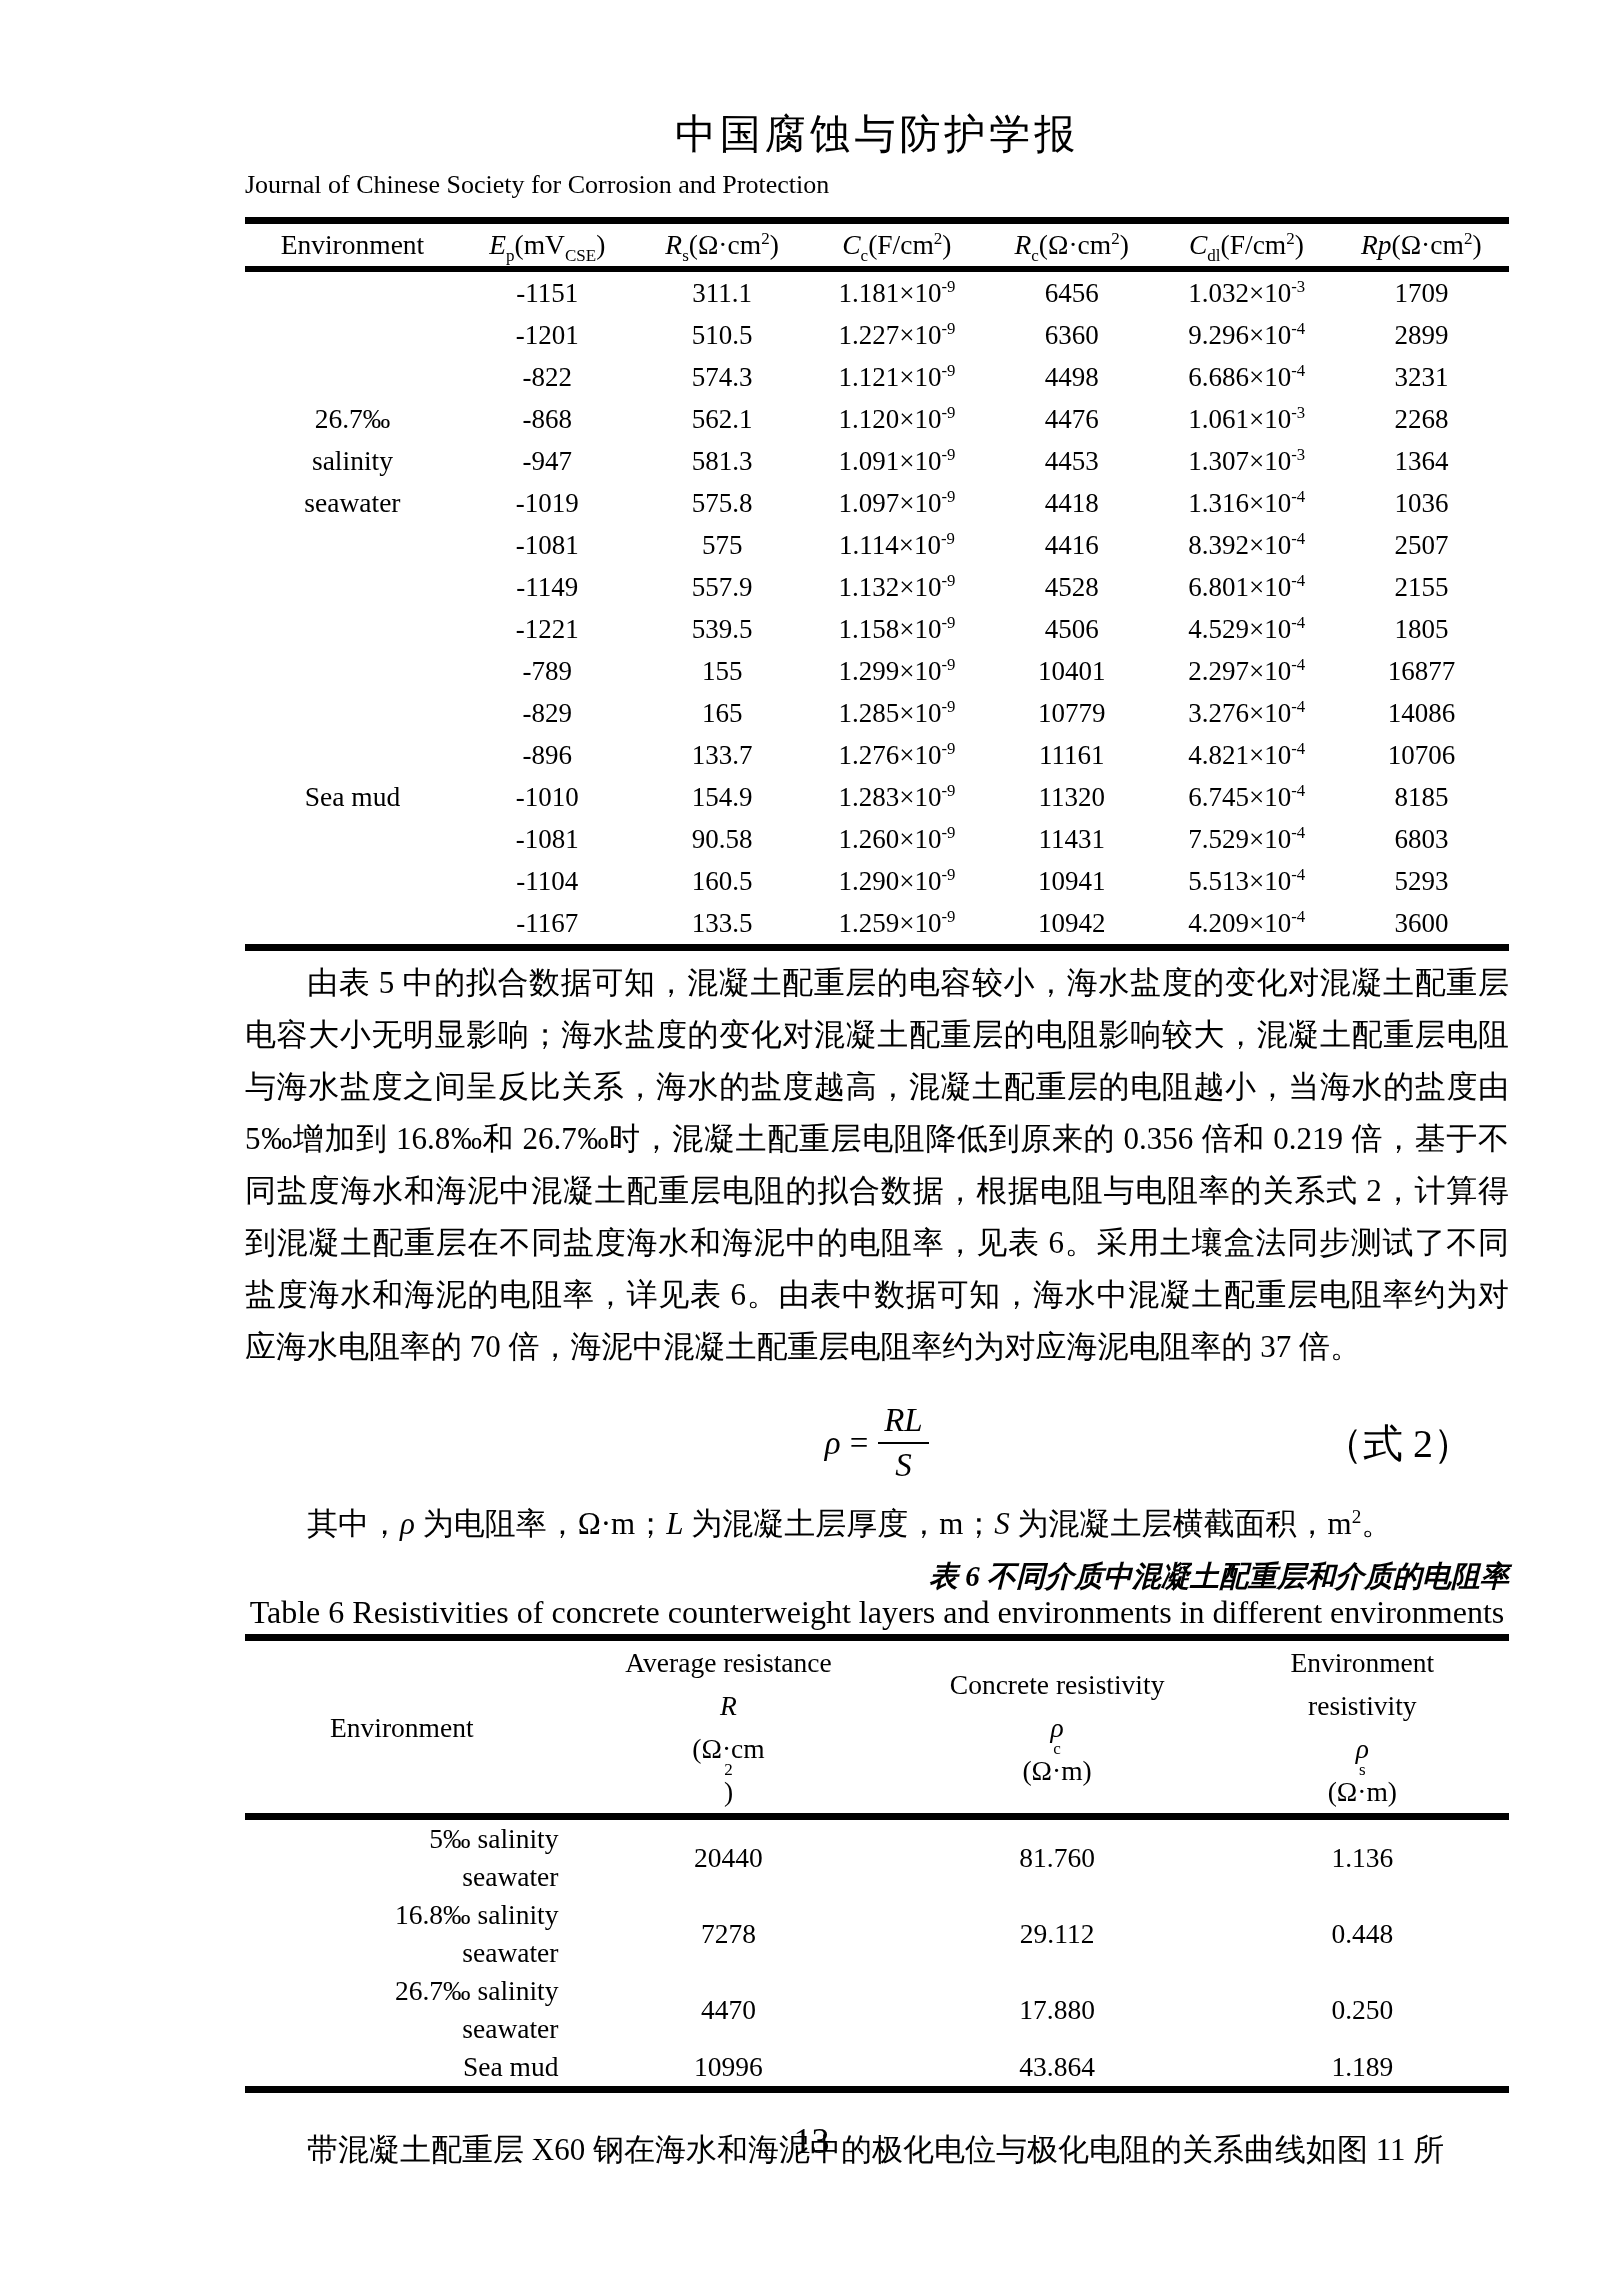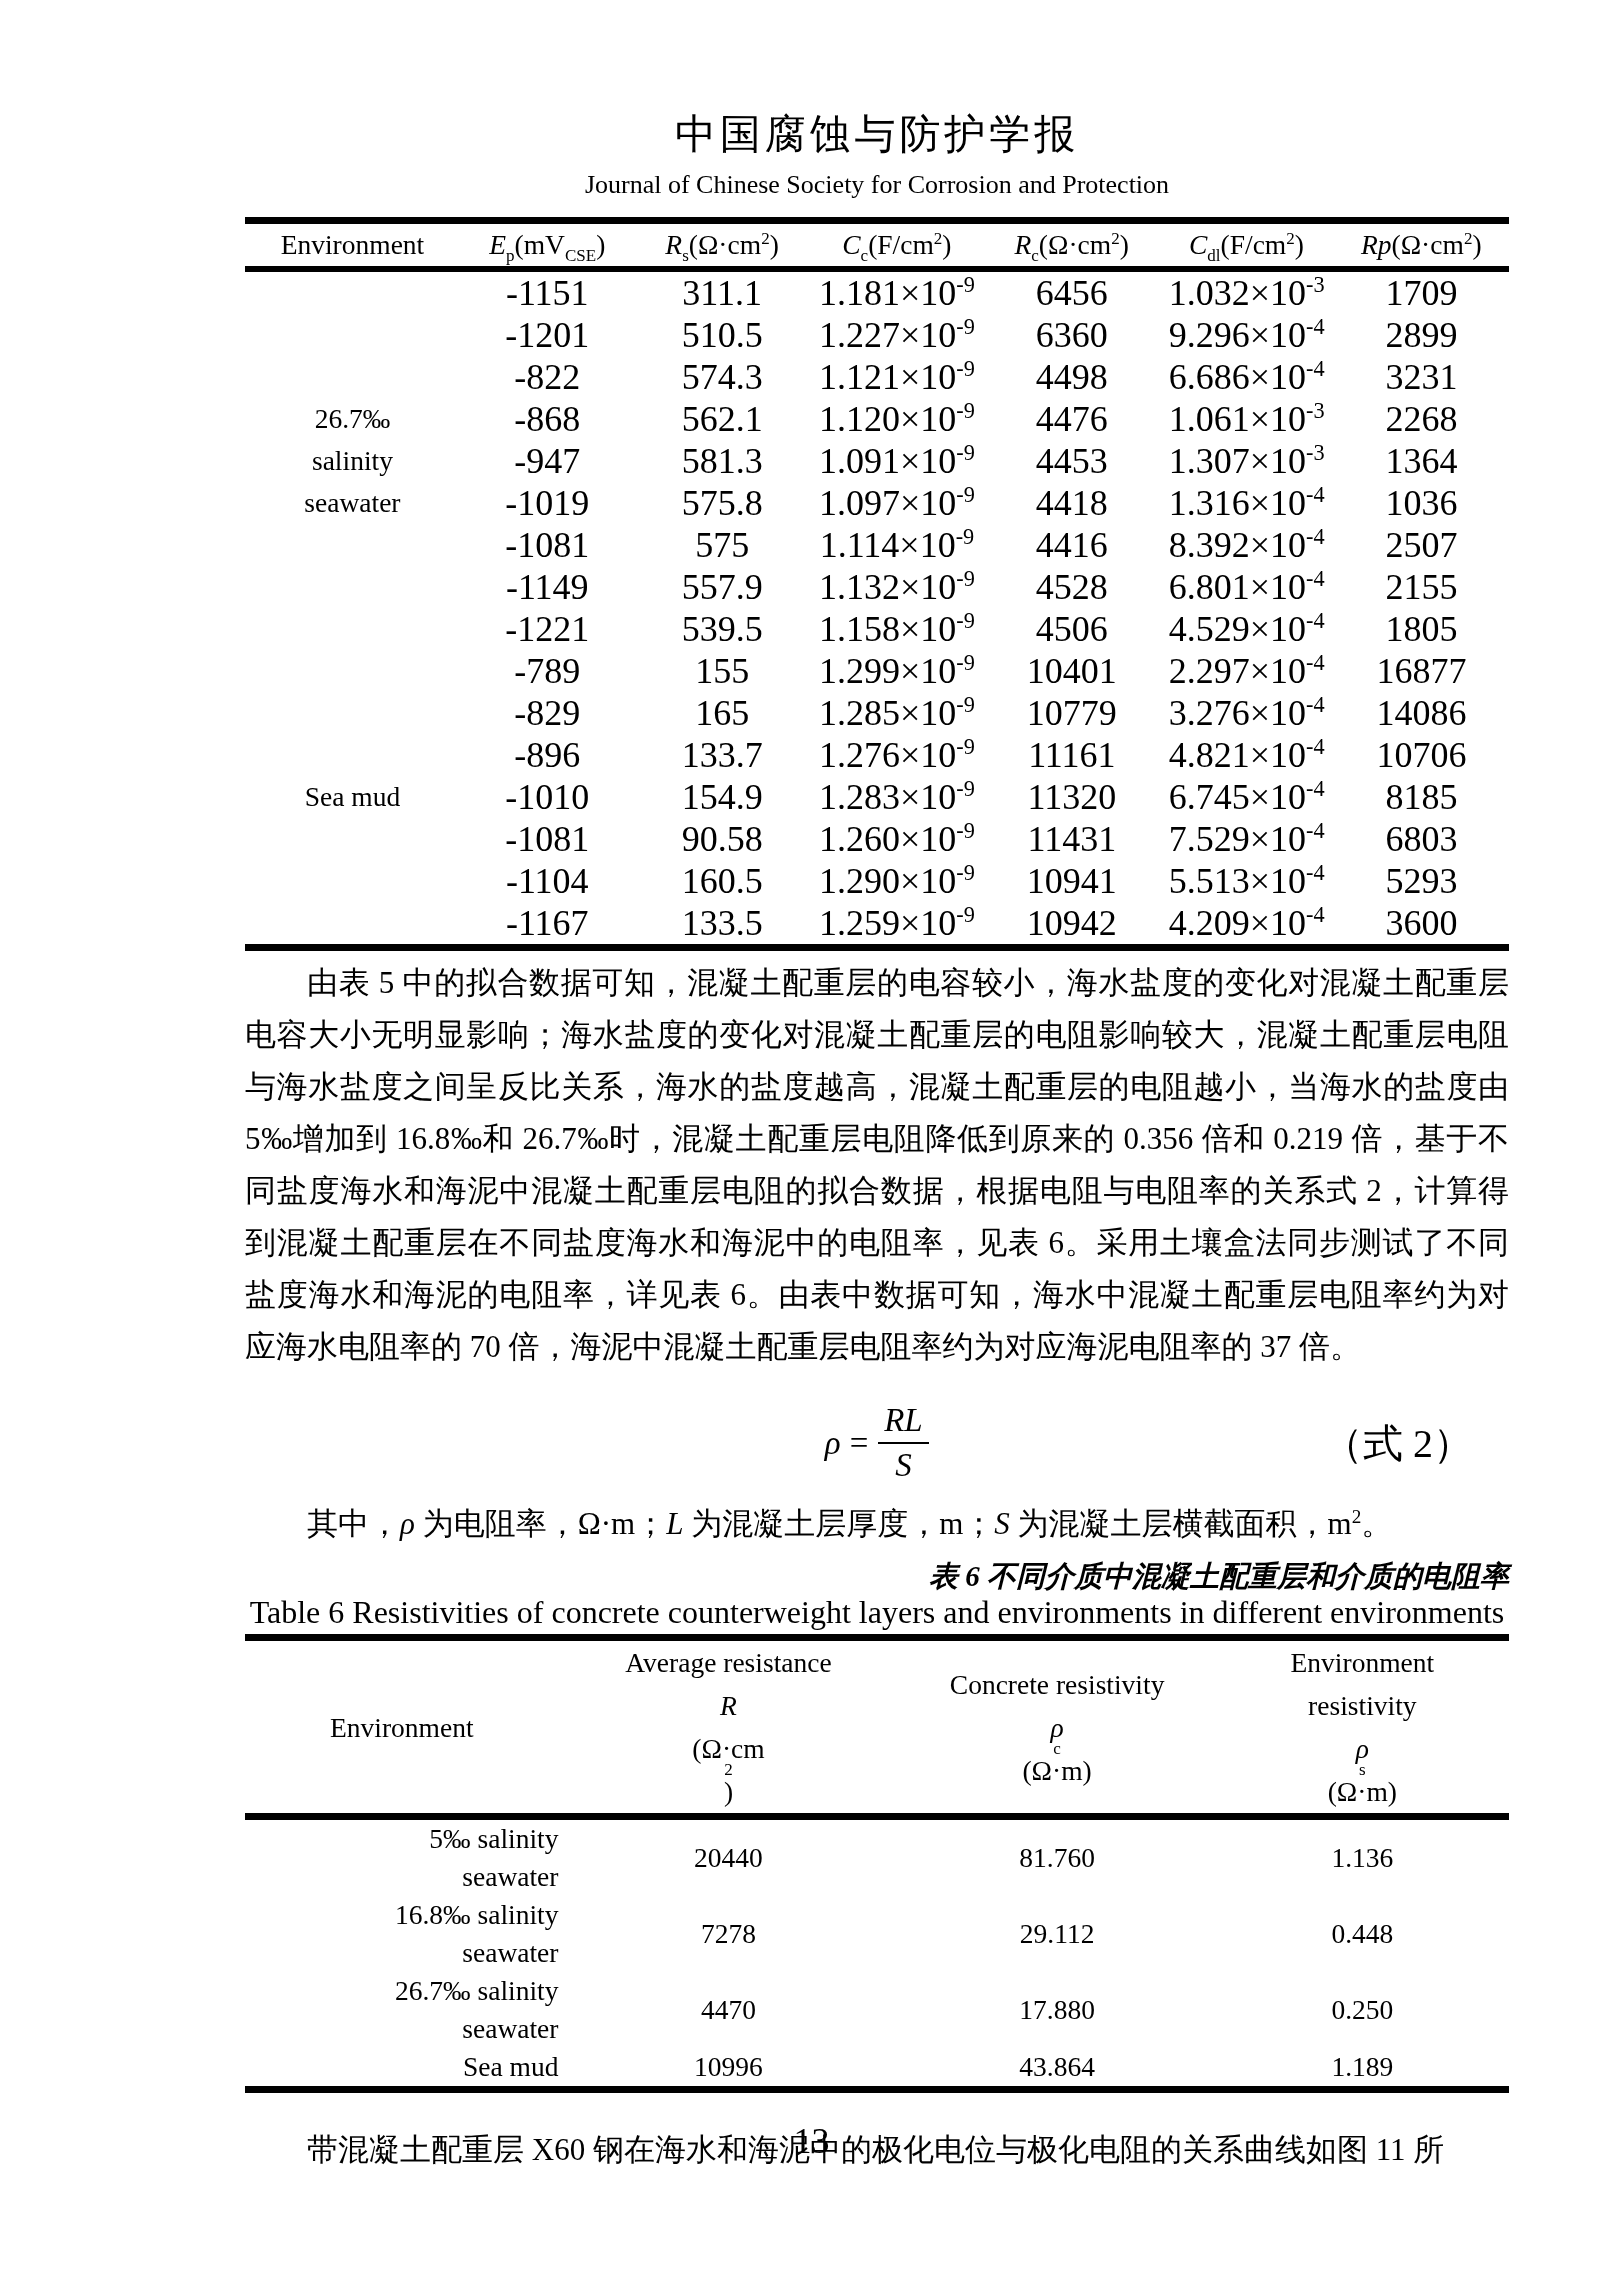--- a/index.html
+++ b/index.html
@@ -8,33 +8,33 @@
     width:1623px;height:2295px;
     background:#ffffff;
     font-family:"Liberation Serif","DejaVu Serif",serif;
     color:#000;
     overflow:hidden;
     box-sizing:border-box;
     padding:0 114px 0 245px;
   }
   
   .zh-title{margin-top:110px;text-align:center;font-size:41px;line-height:48px;letter-spacing:3.9px;}
-  .en-title{margin-top:10.5px;text-align:center;font-size:26px;line-height:31px;}
+  .en-title{margin-top:10.5px;text-align:left;font-size:26px;line-height:31px;}
   
   .hborder{height:7.2px;background:#000;}
   .hborder.thin{height:6.5px;}
   
   .t5{margin-top:17px;}
   .t5-header{display:flex;height:42px;line-height:42px;font-size:27.5px;}
   .t5-header .hc{text-align:center;}
   .t5-hc0{width:17%;} .t5-hcx{width:13.83%;}
   .t5-group{display:flex;}
   .t5-env{width:17%;display:flex;flex-direction:column;justify-content:center;text-align:center;font-size:27.5px;line-height:42px;}
   .t5-rows{flex:1;display:flex;flex-direction:column;}
-  .t5-row{display:flex;height:42px;line-height:42px;font-size:36px;}
+  .t5-row{display:flex;height:42px;line-height:42px;font-size:27px;}
   .t5-row .dc{width:16.666%;text-align:center;}
   
   .para{margin-top:5.2px;font-size:31px;}
   .para .line{line-height:52px;text-align:justify;text-align-last:justify;white-space:nowrap;}
   .para .line.first{text-indent:2em;}
   .para .line.last{text-align-last:left;}
   
   .formula-row{position:relative;margin-top:27.5px;height:86px;display:flex;align-items:center;justify-content:center;font-size:33px;}
   .f-lhs{font-style:italic;margin-right:9.2px;}
   .f-eq{margin-right:9.2px;}

